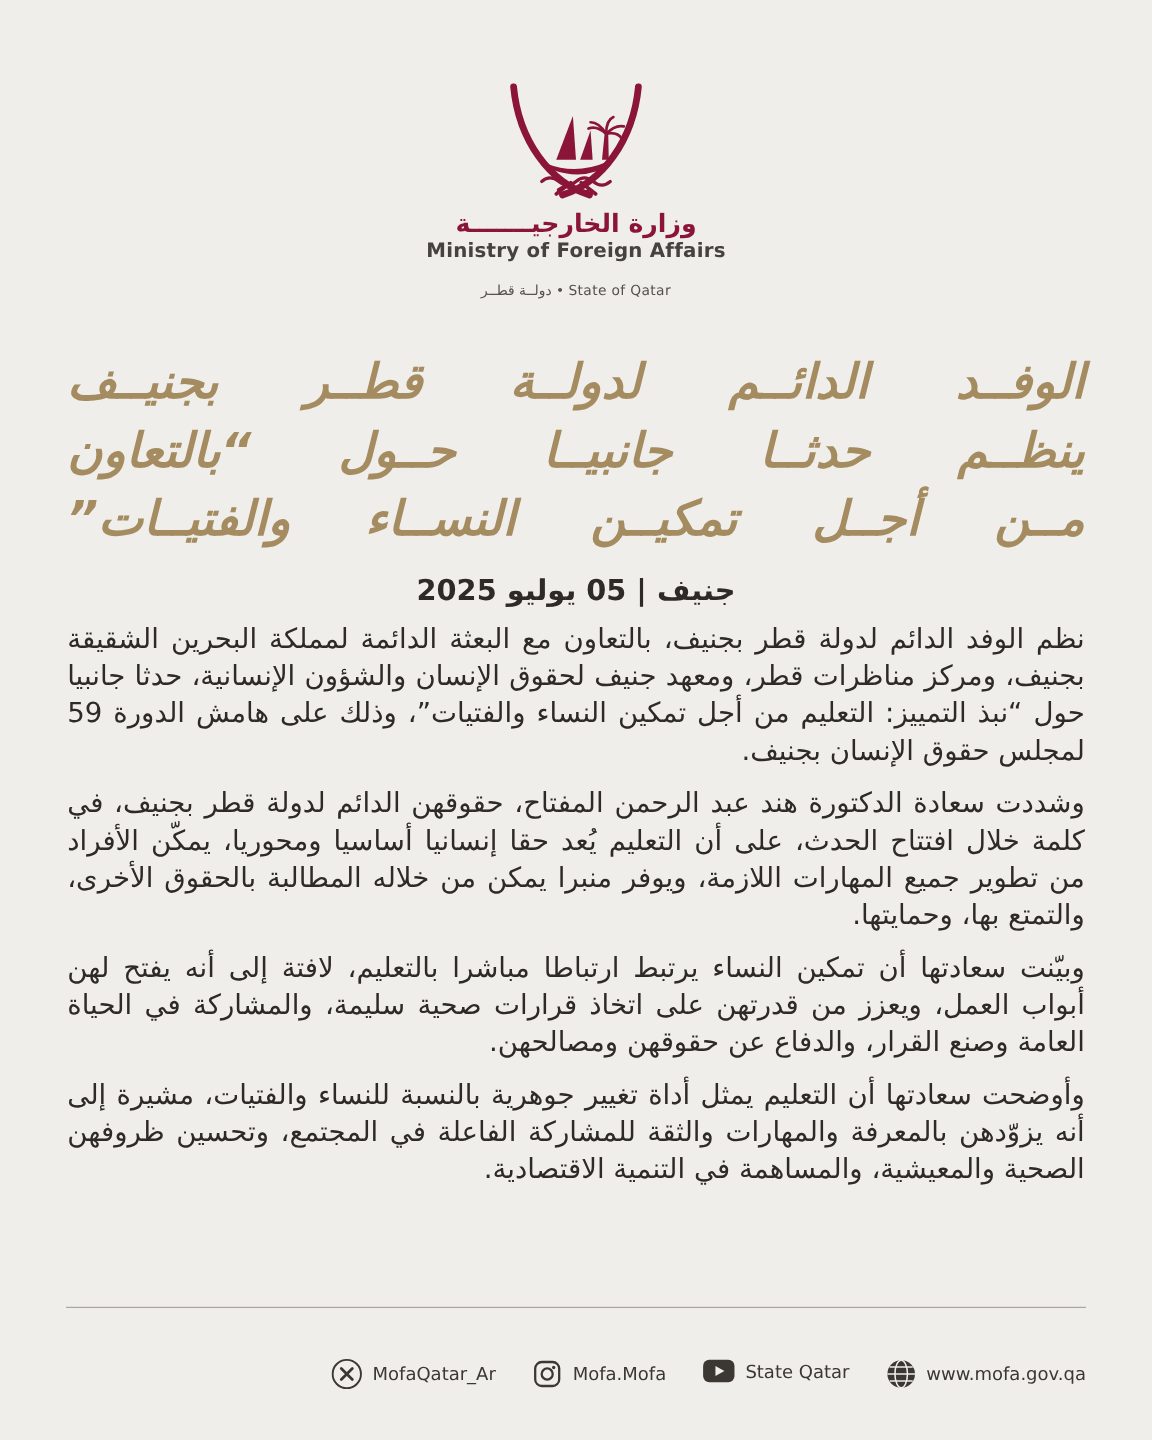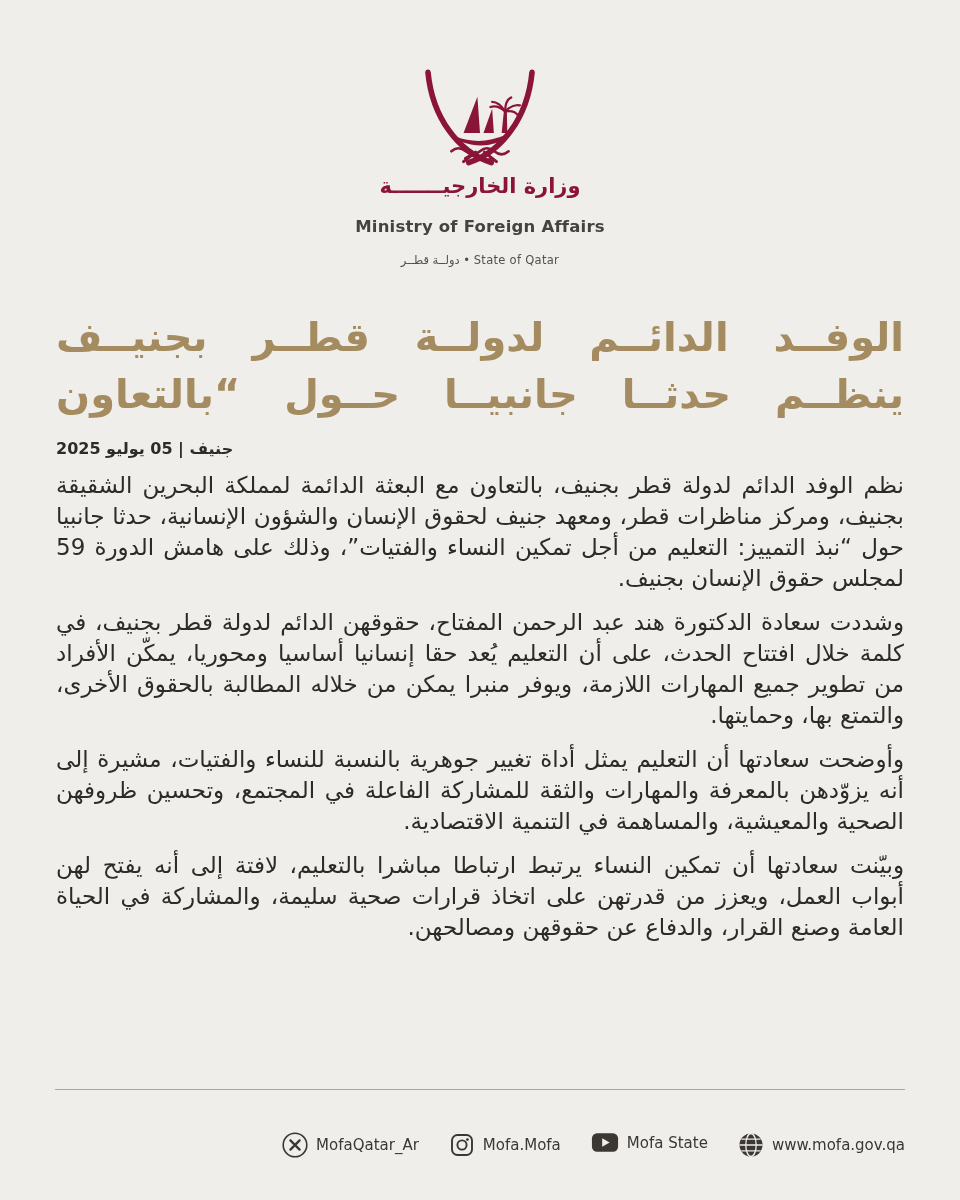--- a/index.html
+++ b/index.html
@@ -24,50 +24,51 @@
     color: #8a1538;
     font-size: 21px;
     font-weight: bold;
     margin-top: 8px;
     line-height: 1.2;
   }
   .ministry-en {
     color: #46423f;
     font-size: 16.5px;
     font-weight: bold;
-    margin-top: 18px;
+    margin-top: 0;
     letter-spacing: .2px;
   }
   .state-line {
     direction: ltr;
     color: #55504b;
     font-size: 11.5px;
     margin-top: 17px;
     letter-spacing: .3px;
   }
 
   
   .main { padding: 0 56px; }
   .headline {
     margin-top: 42px;
     color: #a48c60;
     font-weight: bold;
     font-size: 40px;
     line-height: 57px;
+    font-style: italic;
   }
   .headline .hl-line {
     text-align: justify;
     text-align-last: justify;
     -moz-text-align-last: justify;
   }
   .dateline {
     margin-top: 16px;
-    font-size: 16px;
-    font-weight: bold;
-    text-align: left;
+    font-size: 24px;
+    font-weight: bold;
+    text-align: center;
     color: #2e2a27;
   }
   .body-copy {
     margin-top: 12px;
     font-size: 23px;
     line-height: 31px;
     text-align: justify;
     color: #2e2a27;
   }
   .body-copy p { margin: 0 0 13px 0; }
@@ -132,29 +133,30 @@
     </div>
     <div class="ministry-ar">وزارة الخارجيـــــــة</div>
     <div class="ministry-en">Ministry of Foreign Affairs</div>
     <div class="state-line">دولــة قطــر • State of Qatar</div>
   </div>
 
   <div class="main">
     <div class="headline">
       <div class="hl-line">الوفــد الدائــم لدولــة قطــر بجنيــف</div>
       <div class="hl-line">ينظــم حدثــا جانبيــا حــول “بالتعاون</div>
+      <div class="hl-line">مــن أجــل تمكيــن النســاء والفتيــات”</div>
     </div>
 
     <div class="dateline">جنيف | 05 يوليو 2025</div>
 
     <div class="body-copy">
       <p>نظم الوفد الدائم لدولة قطر بجنيف، بالتعاون مع البعثة الدائمة لمملكة البحرين الشقيقة بجنيف، ومركز مناظرات قطر، ومعهد جنيف لحقوق الإنسان والشؤون الإنسانية، حدثا جانبيا حول “نبذ التمييز: التعليم من أجل تمكين النساء والفتيات”، وذلك على هامش الدورة 59 لمجلس حقوق الإنسان بجنيف.</p>
       <p>وشددت سعادة الدكتورة هند عبد الرحمن المفتاح، حقوقهن الدائم لدولة قطر بجنيف، في كلمة خلال افتتاح الحدث، على أن التعليم يُعد حقا إنسانيا أساسيا ومحوريا، يمكّن الأفراد من تطوير جميع المهارات اللازمة، ويوفر منبرا يمكن من خلاله المطالبة بالحقوق الأخرى، والتمتع بها، وحمايتها.</p>
+      <p>وبيّنت سعادتها أن تمكين النساء يرتبط ارتباطا مباشرا بالتعليم، لافتة إلى أنه يفتح لهن أبواب العمل، ويعزز من قدرتهن على اتخاذ قرارات صحية سليمة، والمشاركة في الحياة العامة وصنع القرار، والدفاع عن حقوقهن ومصالحهن.</p>
       <p>وأوضحت سعادتها أن التعليم يمثل أداة تغيير جوهرية بالنسبة للنساء والفتيات، مشيرة إلى أنه يزوّدهن بالمعرفة والمهارات والثقة للمشاركة الفاعلة في المجتمع، وتحسين ظروفهن الصحية والمعيشية، والمساهمة في التنمية الاقتصادية.</p>
-      <p>وبيّنت سعادتها أن تمكين النساء يرتبط ارتباطا مباشرا بالتعليم، لافتة إلى أنه يفتح لهن أبواب العمل، ويعزز من قدرتهن على اتخاذ قرارات صحية سليمة، والمشاركة في الحياة العامة وصنع القرار، والدفاع عن حقوقهن ومصالحهن.</p>
     </div>
   </div>
 
   <div class="footer">
     <div class="footer-divider"></div>
     <div class="footer-row">
 
       <div class="social">
 
         <div class="social-item">
@@ -178,21 +180,21 @@
           <span class="label">Mofa.Mofa</span>
         </div>
 
         <div class="social-item">
           <span>
             <svg width="28" height="21" viewBox="0 0 30 22" aria-hidden="true">
               <rect x="1" y="1" width="28" height="20" rx="5.5" fill="#3b3733"></rect>
               <path d="M12 6.5 L20 11 L12 15.5 Z" fill="#f0eeeb"></path>
             </svg>
           </span>
-          <span class="label">Mofa State</span>
+          <span class="label">State Qatar</span>
         </div>
 
         <div class="social-item">
           <span>
             <svg width="26" height="26" viewBox="0 0 26 26" aria-hidden="true">
               <circle cx="13" cy="13" r="11.5" fill="#3b3733"></circle>
               <g stroke="#f0eeeb" stroke-width="1.3" fill="none">
                 <ellipse cx="13" cy="13" rx="5.2" ry="11.5"></ellipse>
                 <path d="M1.5 13 h23 M3.4 7.2 h19.2 M3.4 18.8 h19.2"></path>
               </g>

